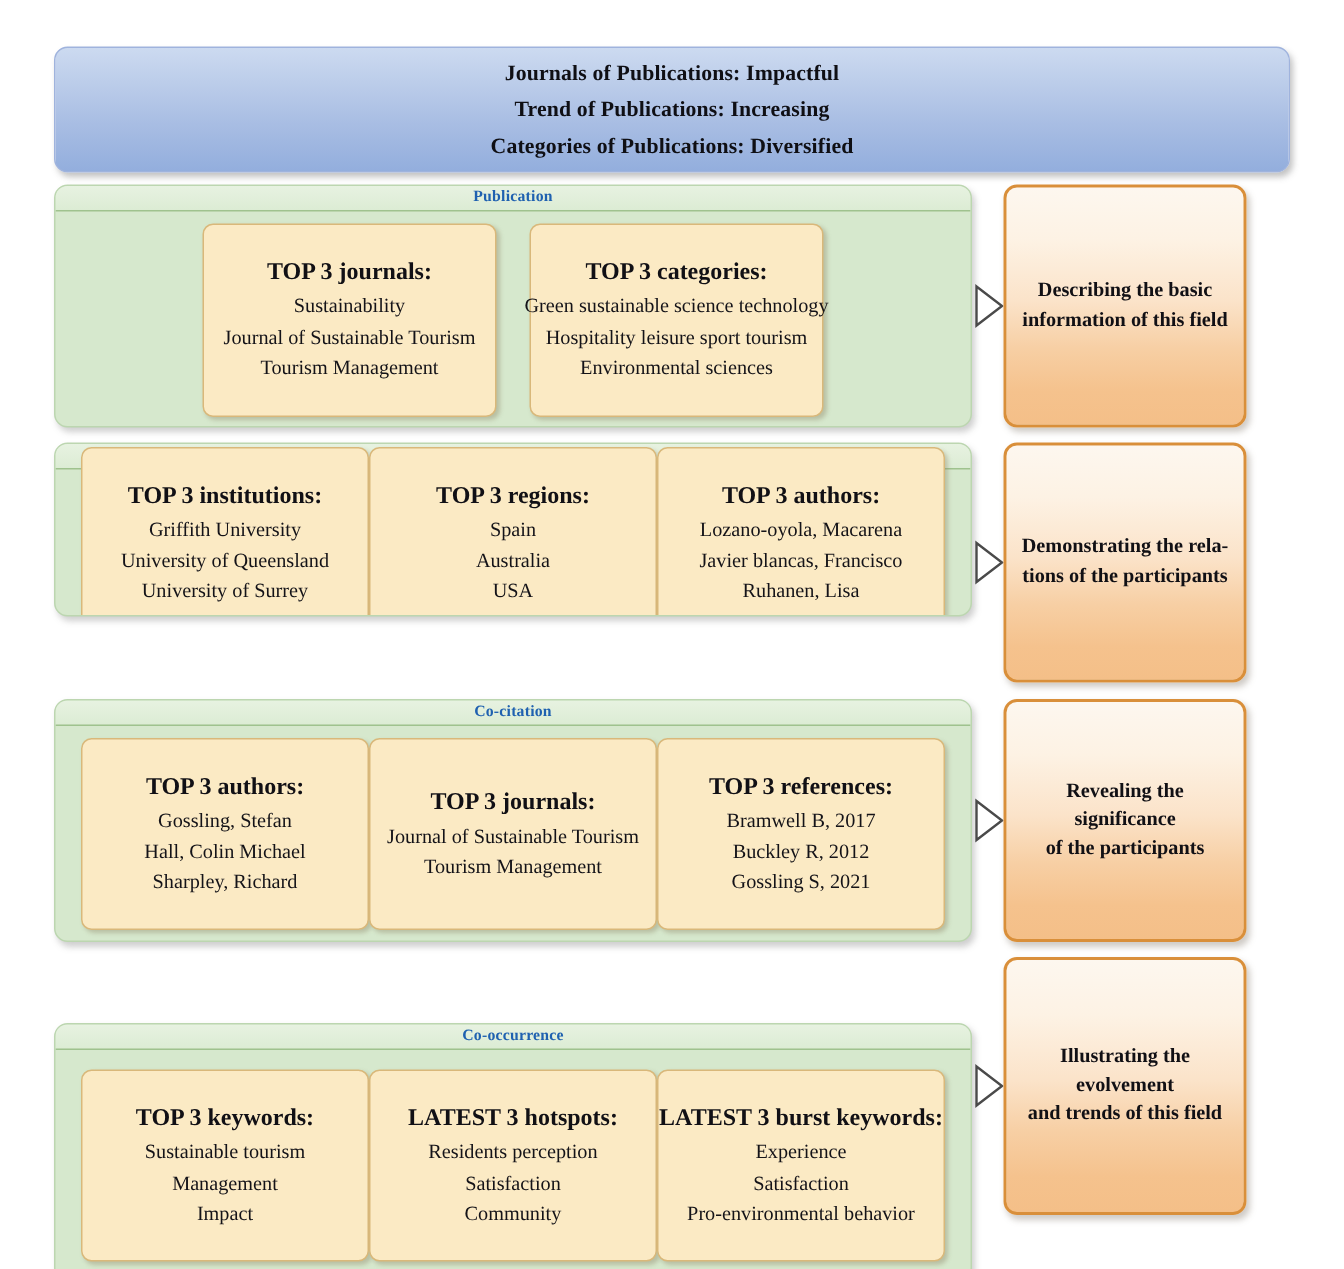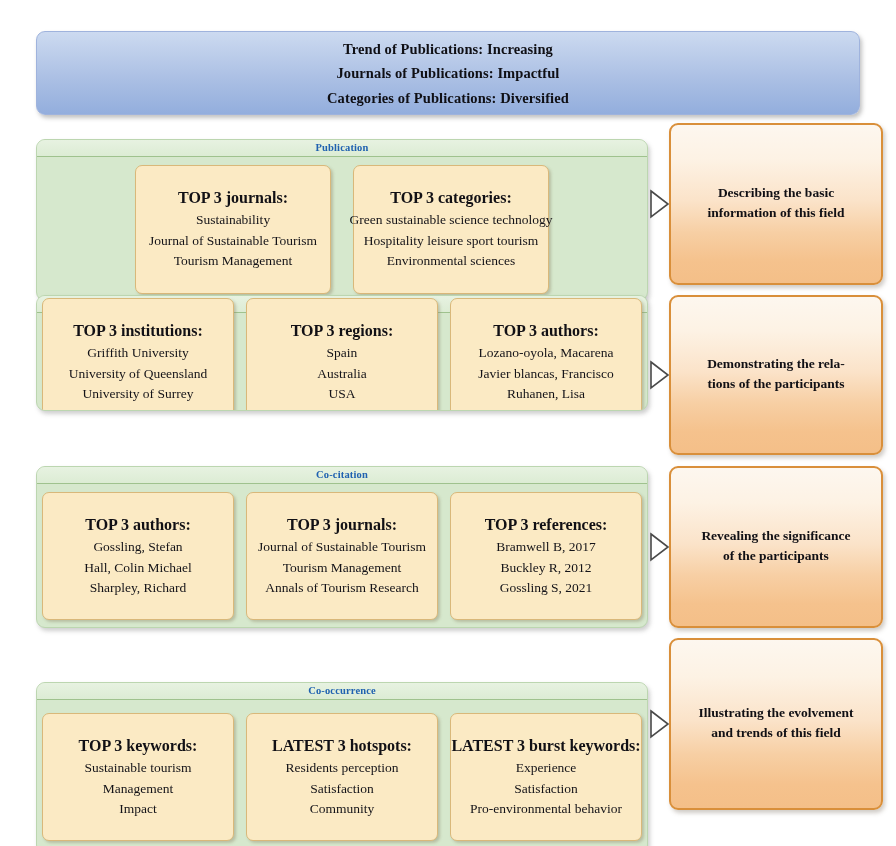--- a/index.html
+++ b/index.html
@@ -106,28 +106,28 @@
     color: #141318;
     line-height: 1.52;
     white-space: nowrap;
   }
 
   
   .row-2 { gap: 22px; }
   .row-2 .card { width: 196px; height: 129px; }
 
   
-  .row-3 { gap: 12px; }
+  .row-3 { gap: 0; }
   .row-3 .card { width: 192px; height: 128px; }
 
   
   .outcome {
     position: absolute;
     left: 669px;
-    width: 214px;
+    width: 162px;
     border-radius: 9px;
     background: linear-gradient(to bottom,
                 #fdf7ef 0%, #fdf2e4 22%, #fbe3c9 48%,
                 #f7cfa4 68%, #f5c28d 86%, #f4bf88 100%);
     border: 2px solid #d98f3a;
     box-shadow: 2px 3px 4px rgba(140,130,120,0.42);
     display: flex;
     align-items: center;
     justify-content: center;
     text-align: center;
@@ -149,27 +149,27 @@
     height: 30px;
   }
   .arrow svg { display: block; }
 </style>
 </head>
 <body>
 
 <div id="canvas">
 
   <div class="banner">
+    <div class="banner-line">Journals of Publications: Impactful</div>
     <div class="banner-line">Trend of Publications: Increasing</div>
-    <div class="banner-line">Journals of Publications: Impactful</div>
     <div class="banner-line">Categories of Publications: Diversified</div>
   </div>
 
   <div id="rows">
-      <div class="section" style="top: 123px; height: 162px; margin-top: 16px;">
+      <div class="section" style="top: 123px; height: 162px;">
         <div class="section-header">
           <div class="section-title">Publication</div>
         </div>
         <div class="section-body row-2">
           <div class="card">
             <div class="card-title">TOP 3 journals:</div>
             <div class="card-item">Sustainability</div>
             <div class="card-item">Journal of Sustainable Tourism</div>
             <div class="card-item">Tourism Management</div>
           </div>
@@ -236,21 +236,20 @@
           <div class="card">
             <div class="card-title">TOP 3 authors:</div>
             <div class="card-item">Gossling, Stefan</div>
             <div class="card-item">Hall, Colin Michael</div>
             <div class="card-item">Sharpley, Richard</div>
           </div>
           <div class="card">
             <div class="card-title">TOP 3 journals:</div>
             <div class="card-item">Journal of Sustainable Tourism</div>
             <div class="card-item">Tourism Management</div>
-            <div class="card-item">Annals of Tourism Research</div>
           </div>
           <div class="card">
             <div class="card-title">TOP 3 references:</div>
             <div class="card-item">Bramwell B, 2017</div>
             <div class="card-item">Buckley R, 2012</div>
             <div class="card-item">Gossling S, 2021</div>
           </div>
         </div>
       </div>
       <div class="arrow" style="top: 532px;">

